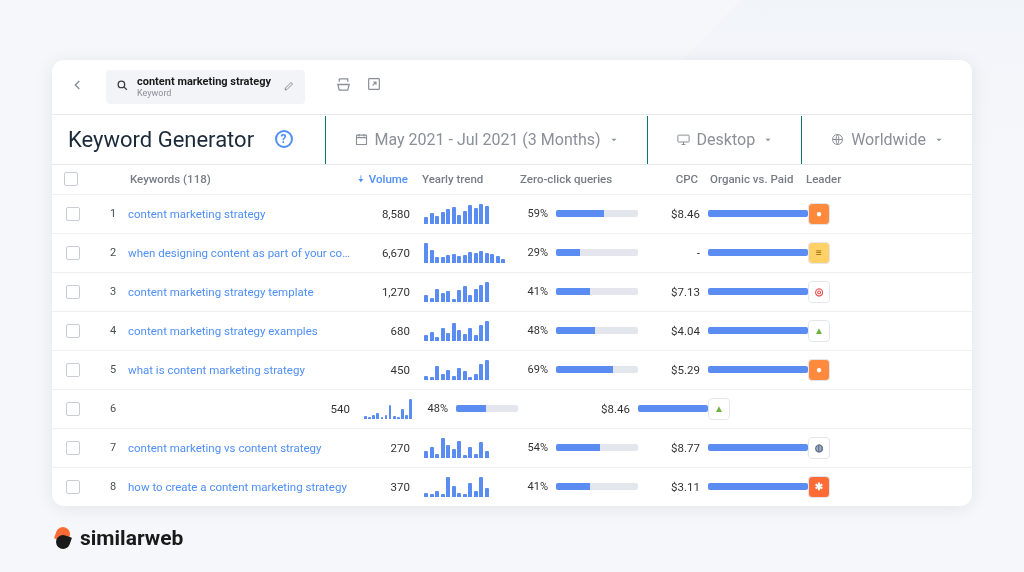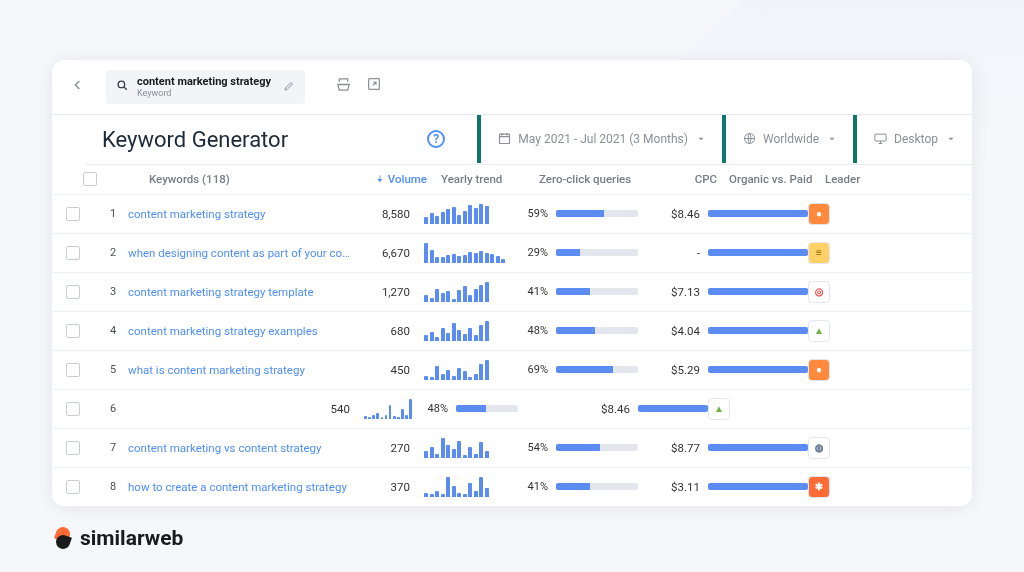--- a/index.html
+++ b/index.html
@@ -11,28 +11,28 @@
   .back-arrow { color:#8a8f98; cursor:pointer; padding:4px; }
   .search-pill { display:flex; align-items:center; background:#f2f4f7; border-radius:4px; padding:5px 10px; gap:8px; }
   .search-pill .mag { color:#3a3f45; }
   .search-text { display:flex; flex-direction:column; font-size:11px; line-height:1.2; }
   .search-text .kw { font-weight:700; color:#1a1a1a; }
   .search-text .sub { font-size:9px; color:#8a8f98; }
   .edit-pencil { color:#8a8f98; margin-left:4px; cursor:pointer; }
   .tool-icons { display:flex; gap:14px; margin-left:14px; color:#8a8f98; }
   .tool-icons svg { cursor:pointer; }
   
-  .header-row { display:flex; align-items:flex-start; border-bottom:1px solid #e6e9ed;margin-left:34px; }
+  .header-row { display:flex; align-items:flex-end; border-bottom:1px solid #e6e9ed; }
   .page-title { font-size:22px; font-weight:400; color:#1b2a3a; padding:12px 16px; flex:1; display:flex; align-items:center; gap:8px; }
   .help-icon { margin-left:auto; margin-right:16px; width:18px; height:18px; border:2px solid #4f8ff7; border-radius:50%; color:#4f8ff7; font-size:12px; font-weight:700; display:flex; align-items:center; justify-content:center; cursor:pointer; }
-  .filter { display:flex; align-items:center; gap:6px; padding:0 16px; border-left:4px solid #0f766e; height:48px; color:#8a8f98; font-size:12px; cursor:pointer; white-space:nowrap; }
+  .filter { display:flex; align-items:center; gap:6px; padding:0 28px; border-left:1px solid #0f766e; height:48px; color:#8a8f98; font-size:16px; cursor:pointer; white-space:nowrap; }
   .caret { margin-left:2px; }
   
   .table-head, .row { display:grid; grid-template-columns:32px 30px 230px 60px 100px 120px 70px 100px 36px; align-items:center; font-size:11.5px; border-bottom:1px solid #eef0f3; }
-  .table-head { color:#777c85; font-weight:500; min-height:30px; padding:5px 31px; }
+  .table-head { color:#777c85; font-weight:500; min-height:30px; padding:5px 12px; }
   .table-head .vol-h { color:#4f8ff7; display:flex; align-items:center; gap:3px; justify-content:flex-end; }
   .row { padding:8px 14px; min-height:38px; }
   .row:last-child { border-bottom:none; }
   .kw-link { color:#4f8ff7; white-space:nowrap; overflow:hidden; text-overflow:ellipsis; cursor:pointer; }
   .idx { color:#4a4f57; font-size:11px; text-align:center; }
   .vol-cell { text-align:right; color:#333; padding-right:8px; }
   .cpc-cell { text-align:right; color:#333; padding-right:8px; }
   .chk { width:14px; height:14px; border:1.5px solid #c8cdd3; border-radius:2px; cursor:pointer; }
   
   .spark { display:flex; align-items:flex-end; gap:1.5px; height:20px; padding:0 6px; }
@@ -107,34 +107,34 @@
           <rect x="4" y="5" width="16" height="15" rx="1"></rect>
           <path d="M4 9h16M8 3v4M16 3v4"></path>
         </svg>
       <span>May 2021 - Jul 2021 (3 Months)</span>
       <svg class="caret" width="10" height="10" viewBox="0 0 24 24" fill="currentColor">
           <path d="M6 9l6 6 6-6z"></path>
         </svg>
     </div>
     <div class="filter">
       <svg width="15" height="15" viewBox="0 0 24 24" fill="none" stroke="currentColor" stroke-width="1.6">
+          <rect x="3" y="5" width="18" height="11" rx="1"></rect>
+          <path d="M9 20h6M12 16v4"></path>
+        </svg>
+      <span>Desktop</span>
+      <svg class="caret" width="10" height="10" viewBox="0 0 24 24" fill="currentColor">
+          <path d="M6 9l6 6 6-6z"></path>
+        </svg>
+    </div>
+    <div class="filter">
+      <svg width="15" height="15" viewBox="0 0 24 24" fill="none" stroke="currentColor" stroke-width="1.6">
           <circle cx="12" cy="12" r="8"></circle>
           <path d="M4 12h16M12 4c3 3 3 13 0 16M12 4c-3 3-3 13 0 16"></path>
         </svg>
       <span>Worldwide</span>
-      <svg class="caret" width="10" height="10" viewBox="0 0 24 24" fill="currentColor">
-          <path d="M6 9l6 6 6-6z"></path>
-        </svg>
-    </div>
-    <div class="filter">
-      <svg width="15" height="15" viewBox="0 0 24 24" fill="none" stroke="currentColor" stroke-width="1.6">
-          <rect x="3" y="5" width="18" height="11" rx="1"></rect>
-          <path d="M9 20h6M12 16v4"></path>
-        </svg>
-      <span>Desktop</span>
       <svg class="caret" width="10" height="10" viewBox="0 0 24 24" fill="currentColor">
           <path d="M6 9l6 6 6-6z"></path>
         </svg>
     </div>
   </div>
 
   <div class="table-head">
     <div class="hdr-check">
         <div class="chk"></div>
       </div>

